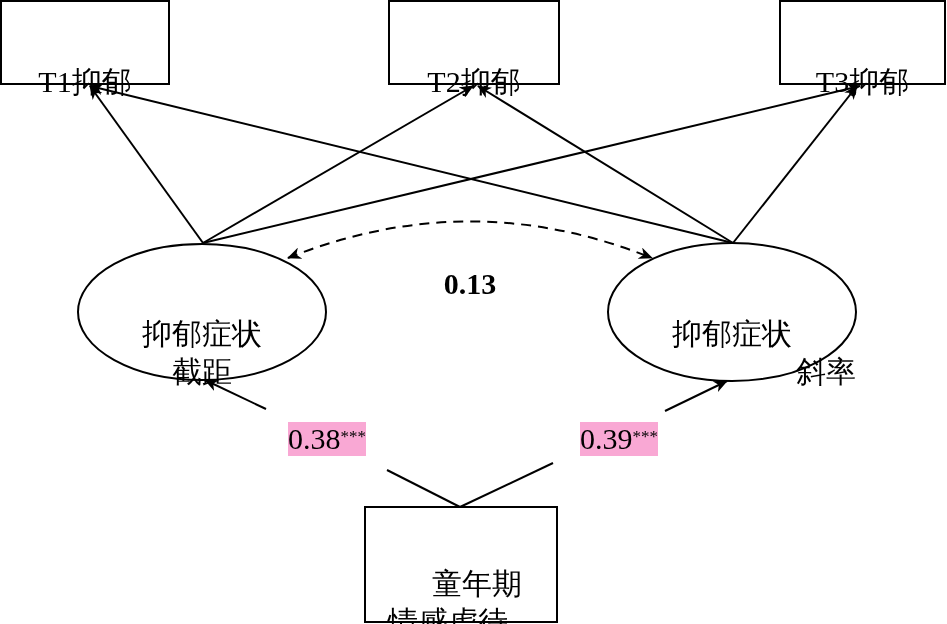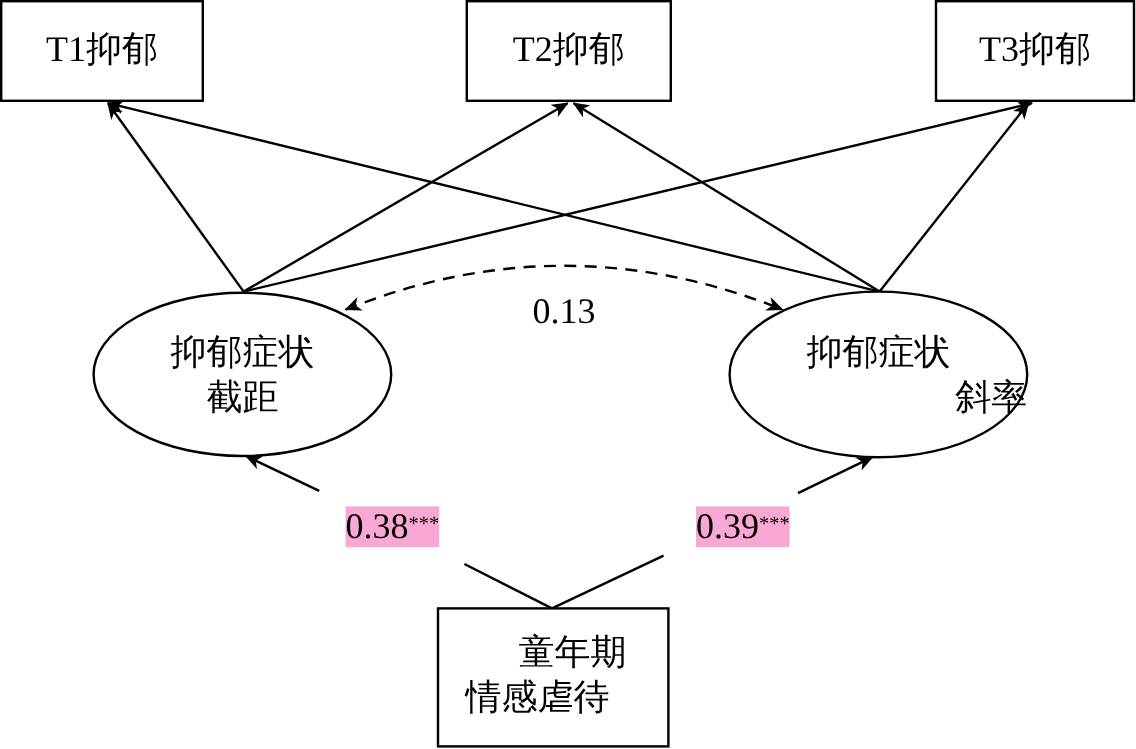--- a/index.html
+++ b/index.html
@@ -1,19 +1,19 @@
 <!DOCTYPE html>
 <html><head>
 <meta charset="utf-8">
 <style>
   html, body { margin:0; padding:0; background:#ffffff; }
   body { width:947px; height:624px; position:relative; overflow:hidden;
          font-family: "Liberation Serif", "DejaVu Serif", serif; color:#000; }
   svg { position:absolute; left:0; top:0; }
-  .lbl { position:absolute; text-align:center; font-size:30px; line-height:36px; white-space:nowrap; }
+  .lbl { position:absolute; text-align:center; font-size:30px; line-height:36px; white-space:nowrap;margin-top:40px; }
   .coef { position:absolute; font-size:30px; line-height:34px; white-space:nowrap; background:#f9a8d4; }
   .coef sup { font-size:17px; vertical-align:top; position:relative; top:-2px; }
 </style>
 </head>
 <body>
 
 <svg width="947" height="624" viewBox="0 0 947 624">
   <defs>
     <marker id="ah" markerWidth="14" markerHeight="12" refX="13" refY="6" orient="auto" markerUnits="userSpaceOnUse">
       <path d="M0,0 L14,6 L0,12 L4,6 Z" fill="#000"></path>
@@ -71,21 +71,21 @@
 
 <div class="lbl" style="left:1px; top:24px; width:168px;">T1抑郁</div>
 <div class="lbl" style="left:389px; top:24px; width:170px;">T2抑郁</div>
 <div class="lbl" style="left:780px; top:24px; width:165px;">T3抑郁</div>
 
 <div class="lbl" style="left:78px; top:276px; width:248px;">抑郁症状</div>
 <div class="lbl" style="left:78px; top:314px; width:248px;">截距</div>
 <div class="lbl" style="left:608px; top:276px; width:248px;">抑郁症状</div>
 <div class="lbl" style="left:608px; top:314px; width:248px;text-align:right;">斜率</div>
 
-<div class="lbl" style="left:420px; top:242px; width:100px;">0.13</div>
+<div class="lbl" style="left:420px; top:226px; width:100px;font-weight:bold;">0.13</div>
 
 <div class="coef" style="left:288px; top:422px;">
   <span>0.38</span><sup>***</sup>
 </div>
 <div class="coef" style="left:580px; top:422px;">
   <span>0.39</span><sup>***</sup>
 </div>
 
 <div class="lbl" style="left:365px; top:526px; width:192px;padding-left:16px;">童年期</div>
 <div class="lbl" style="left:365px; top:564px; width:166px;">情感虐待</div>

